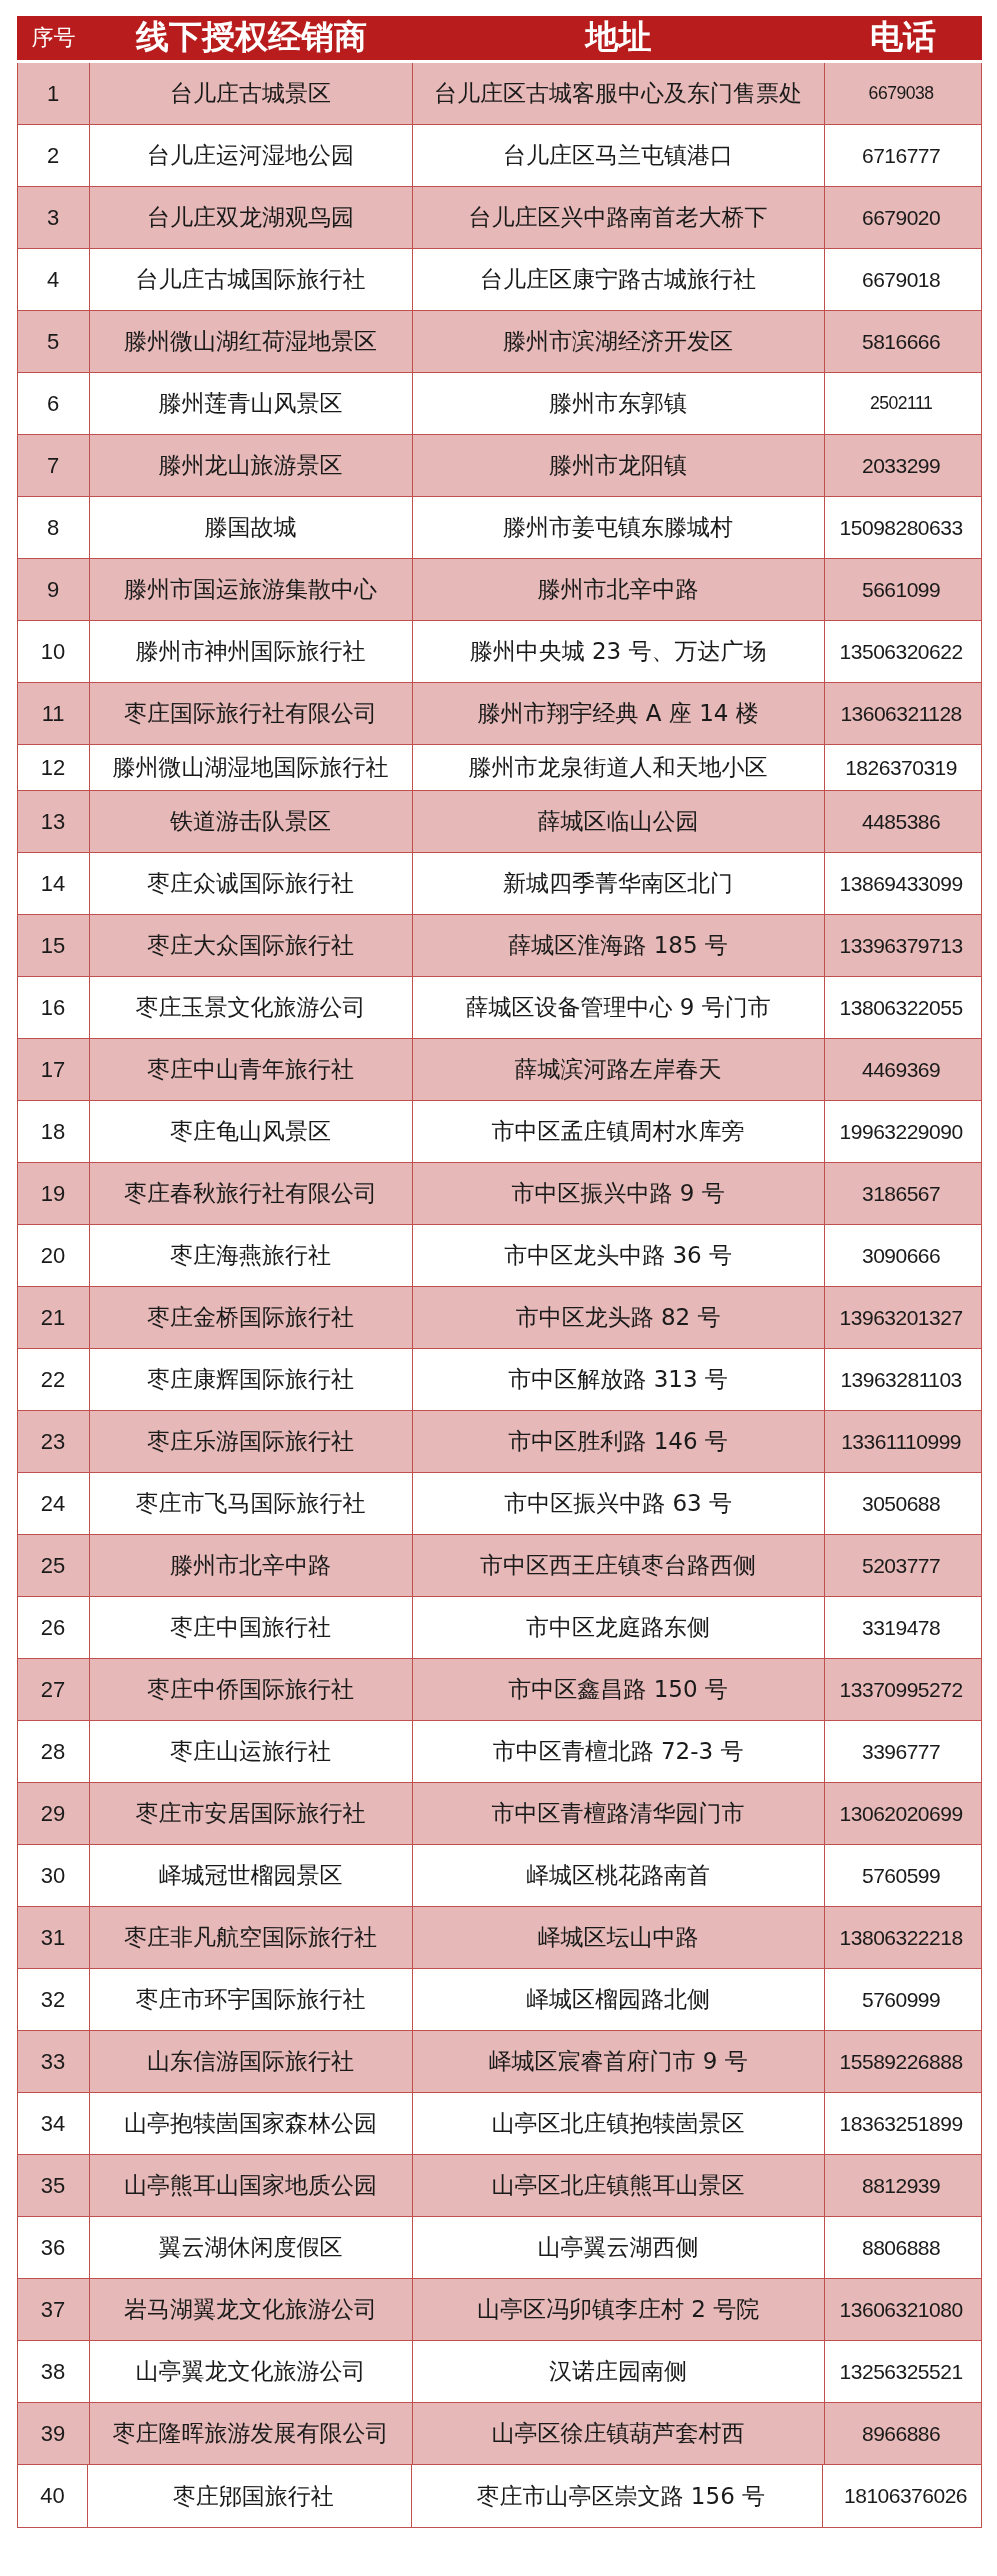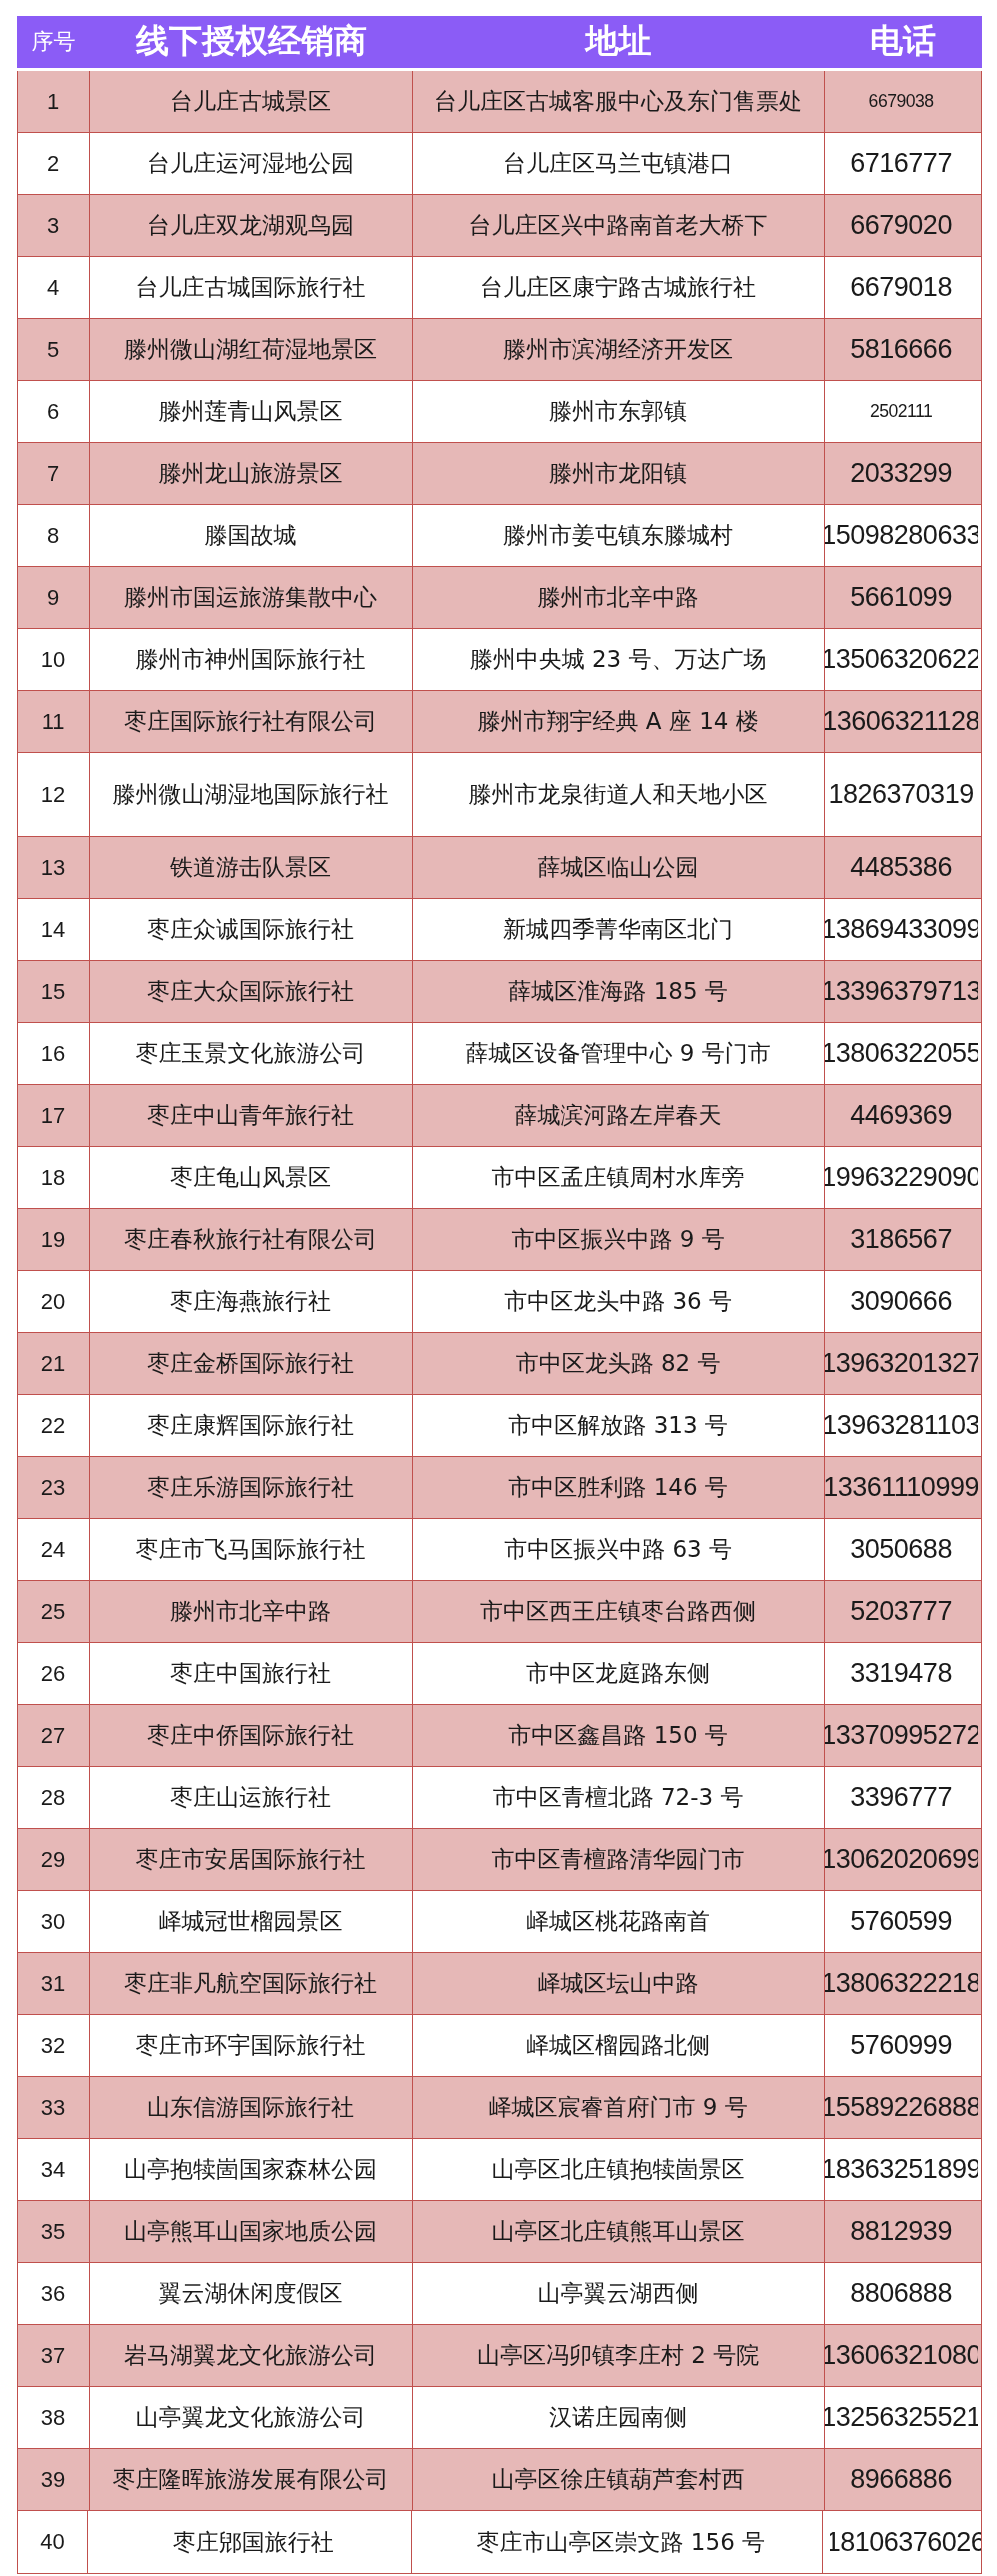--- a/index.html
+++ b/index.html
@@ -1,36 +1,36 @@
 <!DOCTYPE html>
 <html style="font-size:15px"><head>
 <meta charset="utf-8">
 <style>
   html, body { margin: 0; padding: 0; background: #ffffff; }
   body { width: 998px; height: 2576px; position: relative; overflow: hidden;
          font-family: "DejaVu Sans", "Liberation Sans", sans-serif; }
   .table { position: absolute; left: 16.6px; top: 15.7px; width: 965px; }
-  .header { height: 52px; background: #8b5cf6; display: flex; align-items: center; color: #ffffff; justify-content: center; }
+  .header { height: 44px; background: #b91c1c; display: flex; align-items: center; color: #ffffff; justify-content: center; }
   .header .h { display: flex; align-items: center; justify-content: center; height: 100%; }
   .h-idx { width: 74px; font-size: 22px; }
   .h-name { width: 322px; font-size: 33px; font-weight: bold; }
   .h-addr { width: 412px; font-size: 33px; font-weight: bold; }
   .h-phone { width: 157px; font-size: 33px; font-weight: bold; }
   .gap { height: 3.7px; background: #ffffff; }
   .rows { border-left: 1.8px solid #c0504d; border-right: 1.8px solid #c0504d; border-bottom: 1.8px solid #c0504d; box-sizing: border-box; }
   .row { display: flex; height: 62px; box-sizing: border-box; border-bottom: 1.8px solid #c0504d; background: #ffffff; }
   .row:last-child { border-bottom: none; gap: 7px; }
   .row.pink { background: #e6b8b7; }
-  .row.tall { height: 84px; }
+  .row.tall { height: 46px; }
   .cell { display: flex; align-items: center; justify-content: center; height: 100%; box-sizing: border-box;
           color: #1a1a1a; font-size: 23px; white-space: nowrap; overflow: hidden; }
   .c-idx { width: 72px; border-right: 1.8px solid #c0504d; font-family: "Liberation Sans", sans-serif; font-size: 22px; }
   .c-name { width: 323px; border-right: 1.8px solid #c0504d; }
   .c-addr { width: 412px; border-right: 1.8px solid #c0504d; }
-  .c-phone { width: 153px; font-family: "Liberation Sans", sans-serif; font-size: 27px; letter-spacing: -0.5px; }
+  .c-phone { width: 153px; font-family: "Liberation Sans", sans-serif; font-size: 21px; letter-spacing: -0.5px; }
   .c-phone.small { font-size: 17.6px; }
 </style>
 </head>
 <body>
 
 <div class="table">
   <div class="header">
     <div class="h h-idx">序号</div>
     <div class="h h-name">线下授权经销商</div>
     <div class="h h-addr">地址</div>

